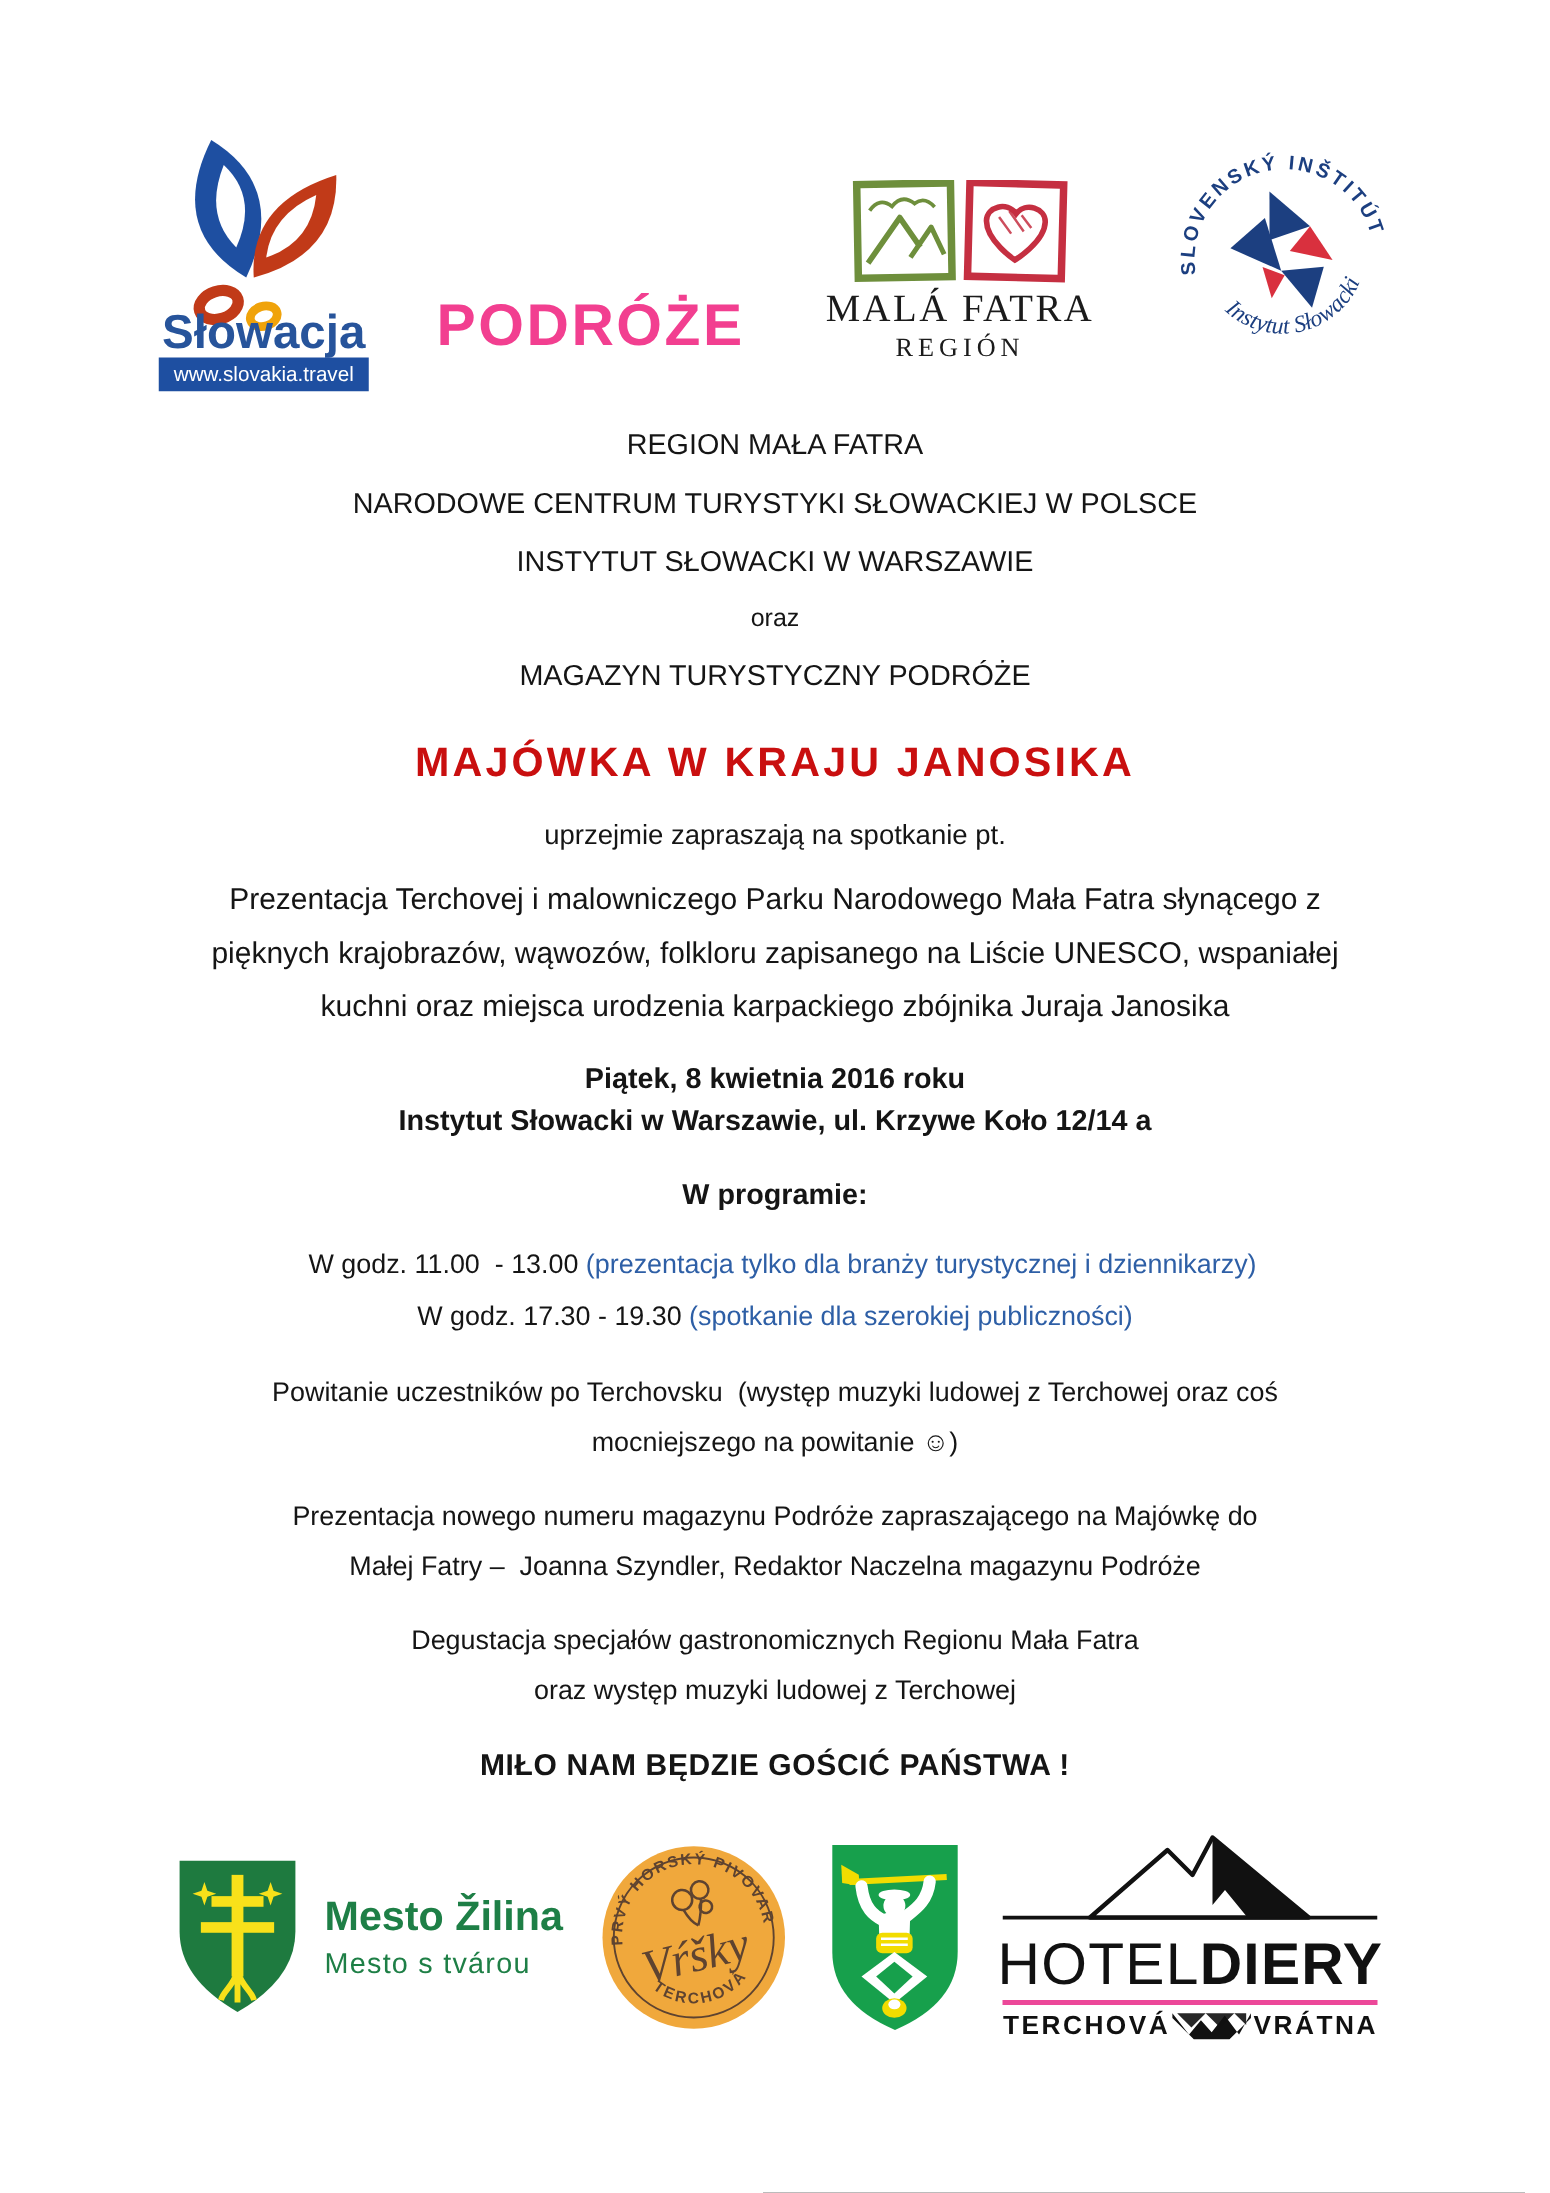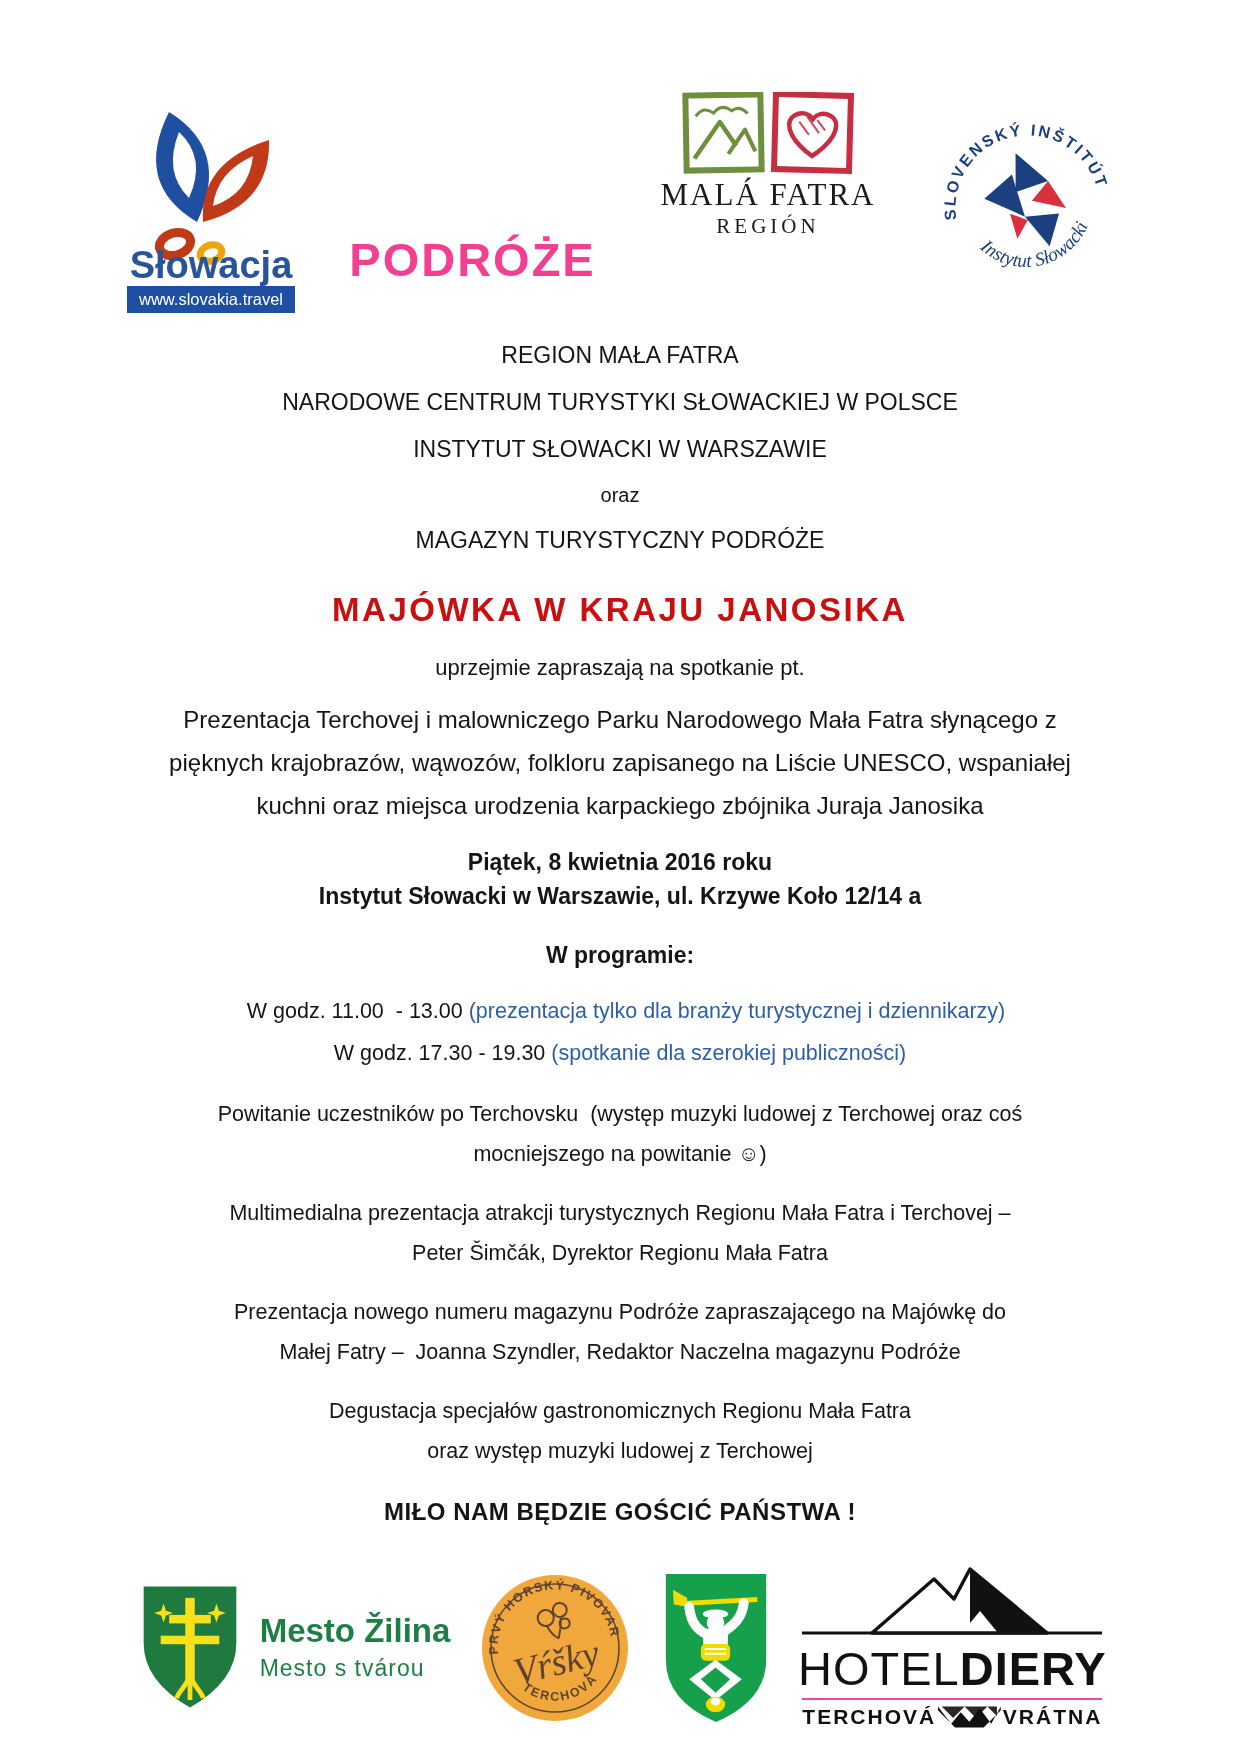--- a/index.html
+++ b/index.html
@@ -28,21 +28,21 @@
   .page{
     width:1240px;height:1754px;background:#ffffff;margin:0 auto;
     font-family:"Liberation Sans","DejaVu Sans",sans-serif;color:var(--ink);
     overflow:hidden;position:relative;
   }
   .doc-line{text-align:center;white-space:pre-wrap;}
   
   .logo-row{margin-top:92px;display:flex;justify-content:center;align-items:flex-start;gap:52px;height:210px;}
   .podroze-wordmark{font-size:47px;font-weight:700;letter-spacing:2px;color:var(--pink);margin-top:140px;}
   .slowacja-block{margin-top:8px;}
-  .fatra-block{}
+  .fatra-block{margin-top:52px;}
   .institut-block{margin-top:28px;}
   
   .org-line{font-size:23px;line-height:47px;}
   .orgs{margin-top:30px;}
   .oraz-line{font-size:20px;line-height:44px;}
   .magazyn-line{font-size:23px;line-height:47px;}
   .invite-line{font-size:22px;line-height:36px;margin-top:18px;}
   .event-title{font-size:33px;font-weight:700;letter-spacing:2.5px;color:var(--red);line-height:44px;margin-top:24px;}
   .description{margin-top:12px;}
   .desc-line{font-size:24px;line-height:43px;}
@@ -54,21 +54,21 @@
   .sched-note{color:var(--blue);}
   .program-item{margin-top:19px;}
   .item-line{font-size:21.5px;line-height:40px;}
   .closing-line{font-size:24px;font-weight:700;letter-spacing:0.5px;line-height:38px;margin-top:22px;}
   
   .footer-row{margin-top:34px;display:flex;justify-content:center;align-items:center;gap:30px;}
   .zilina-block{display:flex;align-items:center;gap:18px;}
   .zilina-text .z-title{font-size:33px;font-weight:700;color:var(--ztext);line-height:40px;}
   .zilina-text .z-sub{font-size:23px;color:var(--ztext);line-height:34px;letter-spacing:1px;}
   .hotel-block{width:300px;}
-  .hotel-name{display:flex;justify-content:center;align-items:flex-end;border-bottom:2px solid #ec4899;padding-bottom:2px;}
+  .hotel-name{display:flex;justify-content:center;align-items:flex-end;border-bottom:4px solid #ec4899;padding-bottom:2px;}
   .hotel-word{font-size:47px;font-weight:400;letter-spacing:1px;color:#111;}
   .diery-word{font-size:47px;font-weight:800;letter-spacing:1px;color:#111;}
   .hotel-sub{display:flex;justify-content:space-between;align-items:center;margin-top:4px;}
   .hotel-sub-word{font-size:21px;font-weight:700;letter-spacing:2px;color:#111;}
 </style>
 </head>
 <body>
 
 <div class="page">
 
@@ -158,24 +158,20 @@
   <div class="doc-line program-header">W programie:</div>
 
   <div class="doc-line sched-line-1"><span>W godz. 11.00  - 13.00</span><span class="sched-note"> (prezentacja tylko dla branży turystycznej i dziennikarzy)</span></div>
   <div class="doc-line sched-line-2"><span>W godz. 17.30 - 19.30</span><span class="sched-note"> (spotkanie dla szerokiej publiczności)</span></div>
 
   <div class="program-item">
     <div class="doc-line item-line">Powitanie uczestników po Terchovsku  (występ muzyki ludowej z Terchowej oraz coś</div>
     <div class="doc-line item-line">mocniejszego na powitanie ☺)</div>
   </div>
   <div class="program-item">
-    <div class="doc-line item-line">Multimedialna prezentacja atrakcji turystycznych Regionu Mała Fatra i Terchovej –</div>
-    <div class="doc-line item-line">Peter Šimčák, Dyrektor Regionu Mała Fatra</div>
-  </div>
-  <div class="program-item">
     <div class="doc-line item-line">Prezentacja nowego numeru magazynu Podróże zapraszającego na Majówkę do</div>
     <div class="doc-line item-line">Małej Fatry –  Joanna Szyndler, Redaktor Naczelna magazynu Podróże</div>
   </div>
   <div class="program-item">
     <div class="doc-line item-line">Degustacja specjałów gastronomicznych Regionu Mała Fatra</div>
     <div class="doc-line item-line">oraz występ muzyki ludowej z Terchowej</div>
   </div>
 
   <div class="doc-line closing-line">MIŁO NAM BĘDZIE GOŚCIĆ PAŃSTWA !</div>
 

